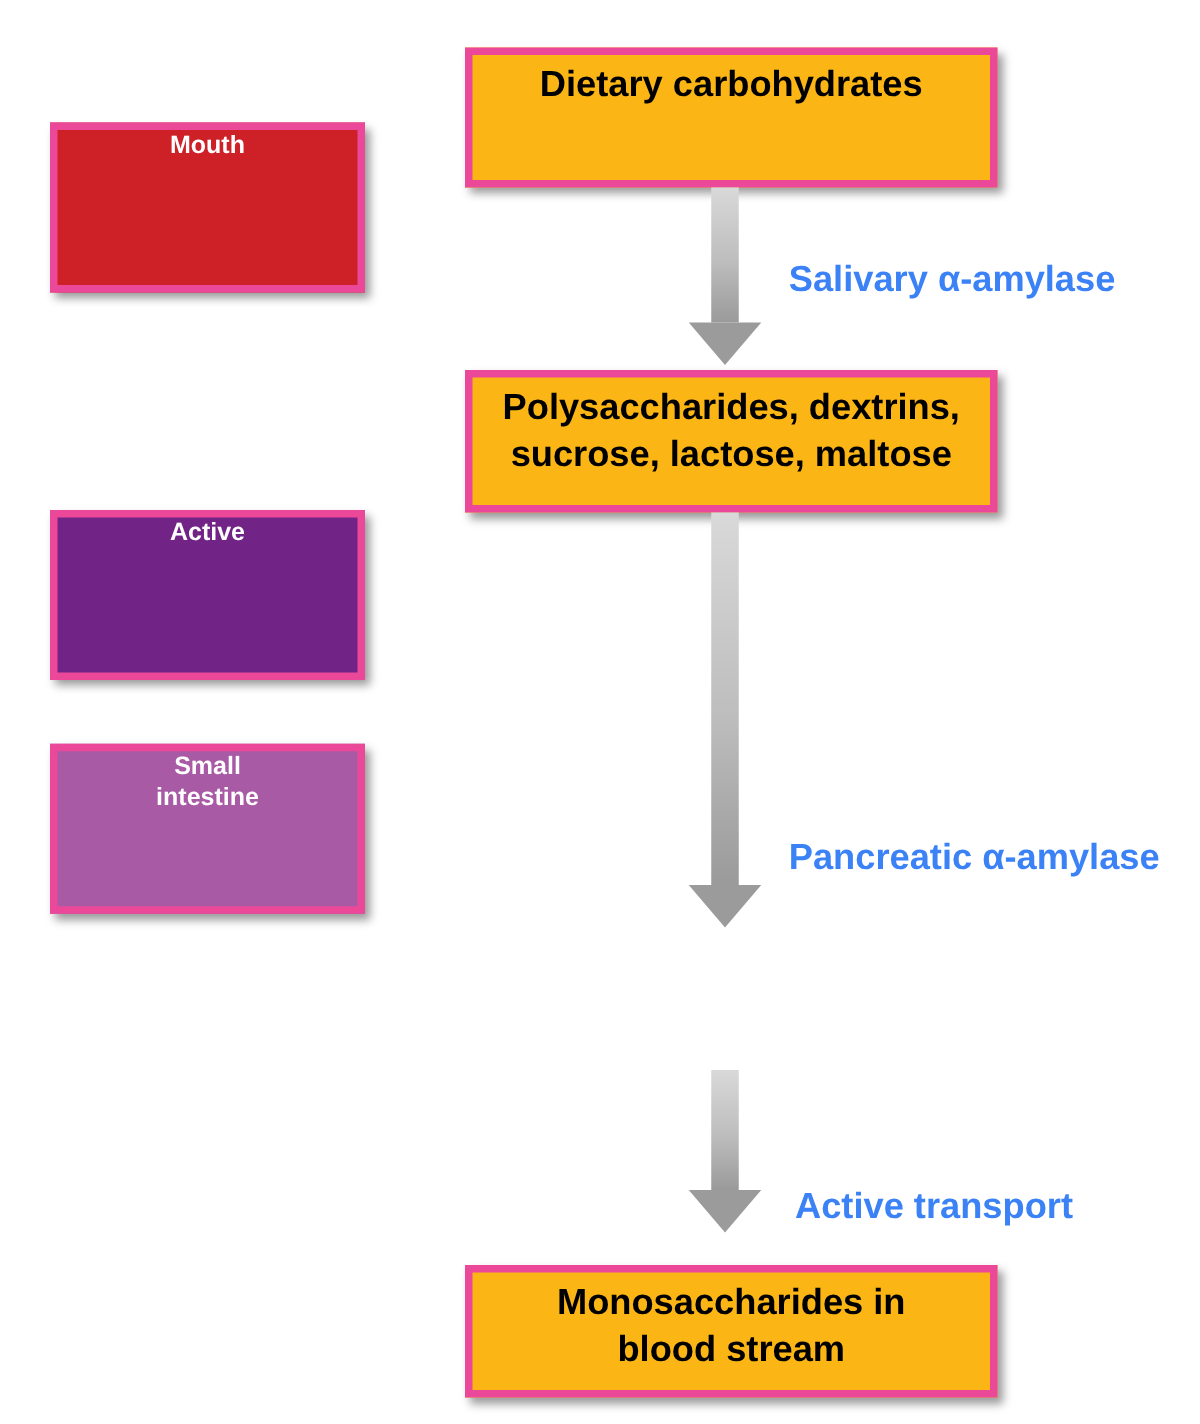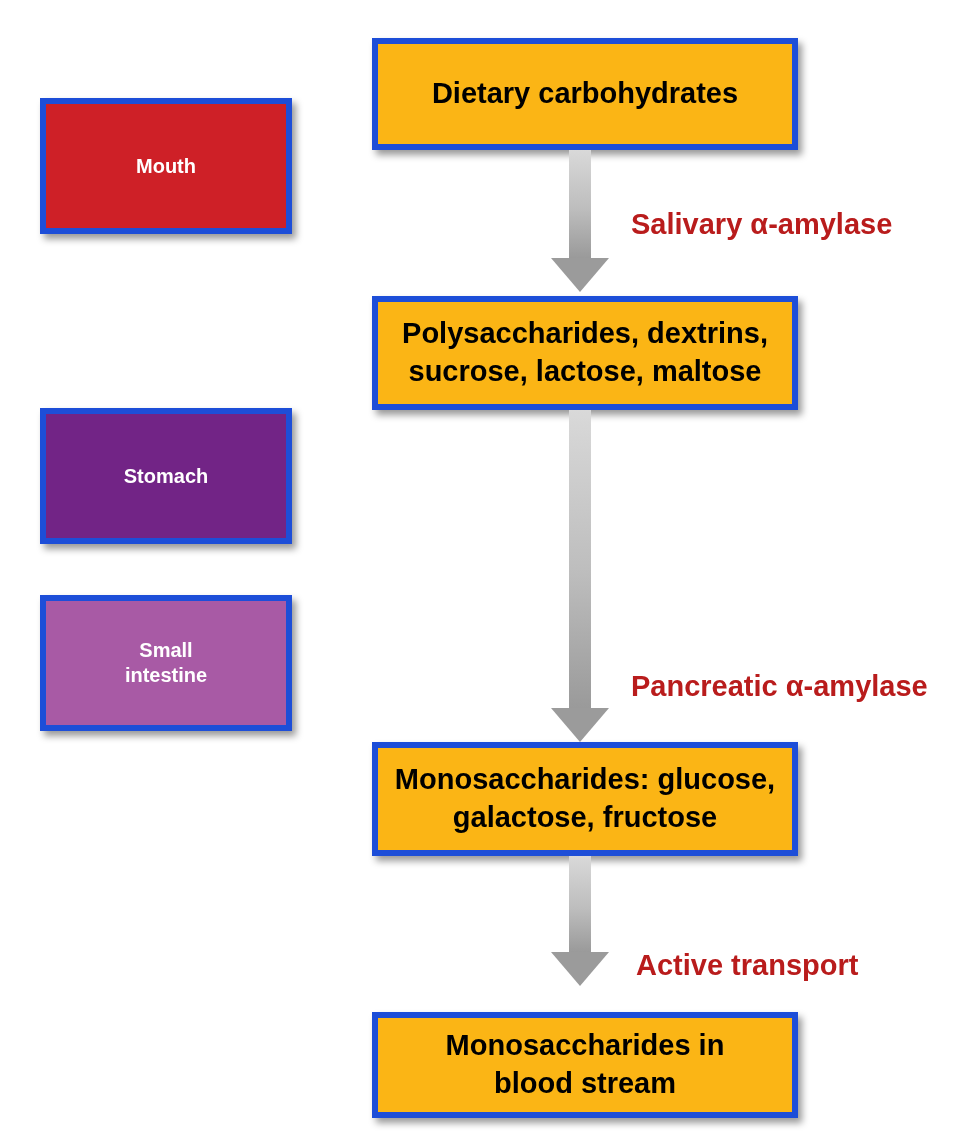--- a/index.html
+++ b/index.html
@@ -10,24 +10,23 @@
   }
   #canvas {
     position: relative;
     width: 960px;
     height: 1139px;
     background: #ffffff;
     overflow: hidden;
   }
   .box {
     position: absolute;
-    border: 6px solid #1d4ed8;
+    border: 6px solid #ec4899;
     box-shadow: 4px 5px 7px rgba(0,0,0,0.40);
     display: flex;
-    align-items: center;
     justify-content: center;
     text-align: center;
     box-sizing: border-box;
   }
   .loc-box {
     left: 40px;
     width: 252px;
     color: #ffffff;
     font-weight: bold;
     font-size: 20px;
@@ -57,58 +56,54 @@
   }
   .arrow-head {
     width: 0;
     height: 0;
     border-left: 29px solid transparent;
     border-right: 29px solid transparent;
     border-top: 34px solid #9b9b9b;
   }
   .arrow-label {
     position: absolute;
-    color: #b91c1c;
+    color: #3b82f6;
     font-weight: bold;
     font-size: 29px;
     white-space: nowrap;
   }
 </style>
 </head>
 <body>
 
 <div id="canvas">
 
   <div class="box loc-box" style="top: 98px; height: 136px; background: rgb(206, 32, 39);">
     <span class="label-text">Mouth</span>
   </div>
 
   <div class="box loc-box" style="top: 408px; height: 136px; background: rgb(114, 36, 134);">
-    <span class="label-text">Stomach</span>
+    <span class="label-text">Active</span>
   </div>
 
   <div class="box loc-box" style="top: 595px; height: 136px; background: rgb(168, 90, 165);">
     <span class="label-text">Small
 intestine</span>
   </div>
 
 
   <div class="box stage-box" style="top: 38px; height: 112px; background: rgb(251, 181, 21);">
     <span class="label-text">Dietary carbohydrates</span>
   </div>
 
   <div class="box stage-box" style="top: 296px; height: 114px; background: rgb(251, 181, 21);">
     <span class="label-text">Polysaccharides, dextrins,
 sucrose, lactose, maltose</span>
   </div>
 
-  <div class="box stage-box" style="top: 742px; height: 114px; background: rgb(251, 181, 21);">
-    <span class="label-text">Monosaccharides: glucose,
-galactose, fructose</span>
-  </div>
 
   <div class="box stage-box" style="top: 1012px; height: 106px; background: rgb(251, 181, 21);">
     <span class="label-text">Monosaccharides in
 blood stream</span>
   </div>
 
   <div class="arrow" style="left:551px; top:150px;">
     <div class="arrow-shaft" style="height:108px;"></div>
     <div class="arrow-head"></div>
   </div>

